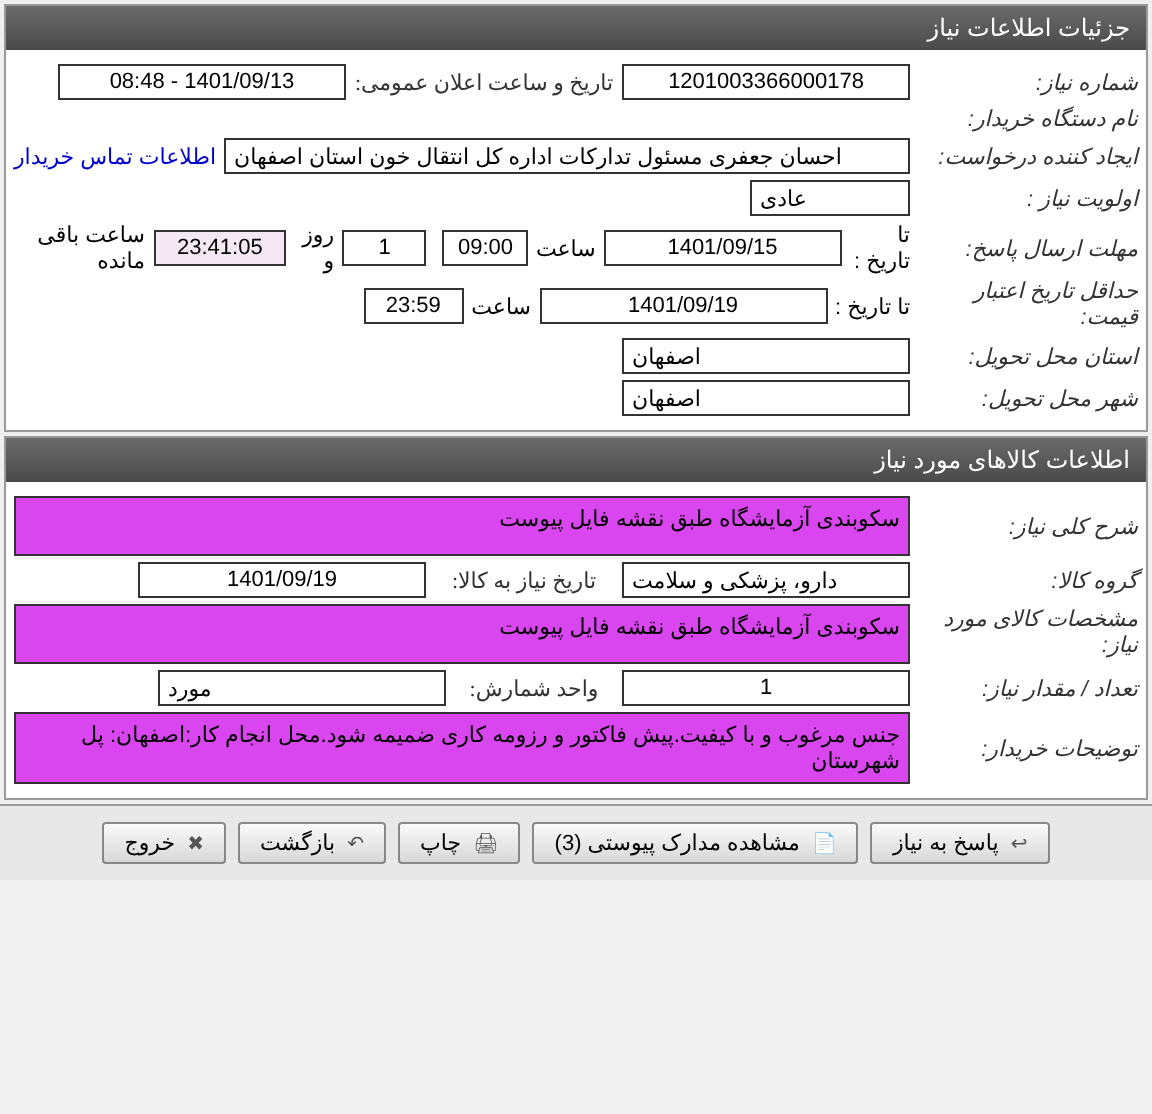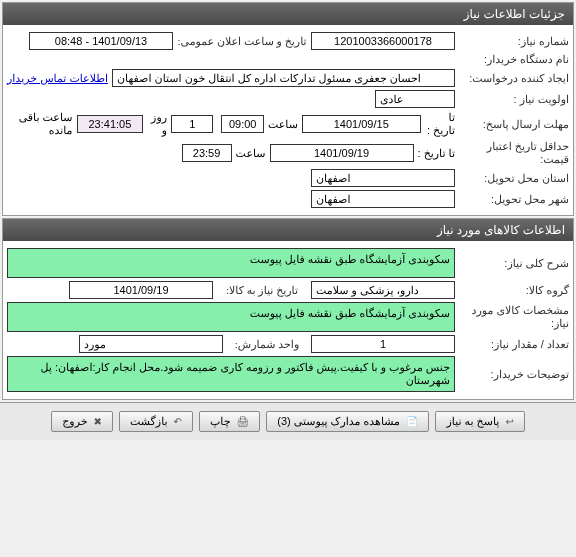--- a/index.html
+++ b/index.html
@@ -1,30 +1,30 @@
 <!DOCTYPE html>
 <html dir="rtl" lang="fa"><head>
 <meta charset="utf-8">
 <style>
 *{margin:0;padding:0;box-sizing:border-box;font-family:Tahoma,Arial,sans-serif;}
 body{background:#f0f0f0;width:576px;height:557px;overflow:hidden;font-size:11px;}
 .panel{background:#fff;border:1px solid #999;margin:2px;}
 .panel-header{background:linear-gradient(#6a6a6a,#4a4a4a);color:#fff;padding:4px 8px;font-size:12px;font-weight:normal;}
 .panel-body{padding:4px;}
 .row{display:flex;align-items:center;margin:3px 0;gap:4px;}
-.label{width:110px;text-align:right;font-size:11px;color:#333;padding-left:4px;flex-shrink:0;}
+.label{width:110px;text-align:right;font-size:11px;color:#333;padding-left:4px;flex-shrink:0;font-style:italic;}
 .label-sm{width:80px;text-align:center;font-size:11px;color:#333;flex-shrink:0;font-family:Liberation Serif, serif;}
 .field{background:#fff;border:1px solid #333;padding:2px 4px;font-size:11px;height:18px;display:flex;align-items:center;justify-content:center;}
 .field-wide{flex:1;}
 .field-med{width:144px;}
 .field-sm{width:80px;}
 .field-xs{width:50px;}
 .field-right{justify-content:flex-end;}
-.textarea{background:#86efac;border:1px solid #333;padding:4px;font-size:11px;min-height:30px;flex:1;text-align:right;}
-.link{color:#0000cc;text-decoration:underline;cursor:pointer;font-size:11px;text-align:center;}
+.textarea{background:#d946ef;border:1px solid #333;padding:4px;font-size:11px;min-height:30px;flex:1;text-align:right;}
+.link{color:#0000cc;cursor:pointer;font-size:11px;text-align:center;}
 .button-bar{display:flex;justify-content:center;gap:6px;padding:8px 4px;background:#e8e8e8;border-top:1px solid #999;}
 .btn{background:linear-gradient(#fafafa,#d8d8d8);border:1px solid #888;padding:3px 10px;font-size:11px;cursor:pointer;border-radius:2px;text-align:right;}
 .spacer{flex:1;}
 .glyph{font-size:10px;color:#555;margin-left:3px;}
 </style>
 </head>
 <body>
 
 <div class="panel">
   <div class="panel-header">جزئیات اطلاعات نیاز</div>

